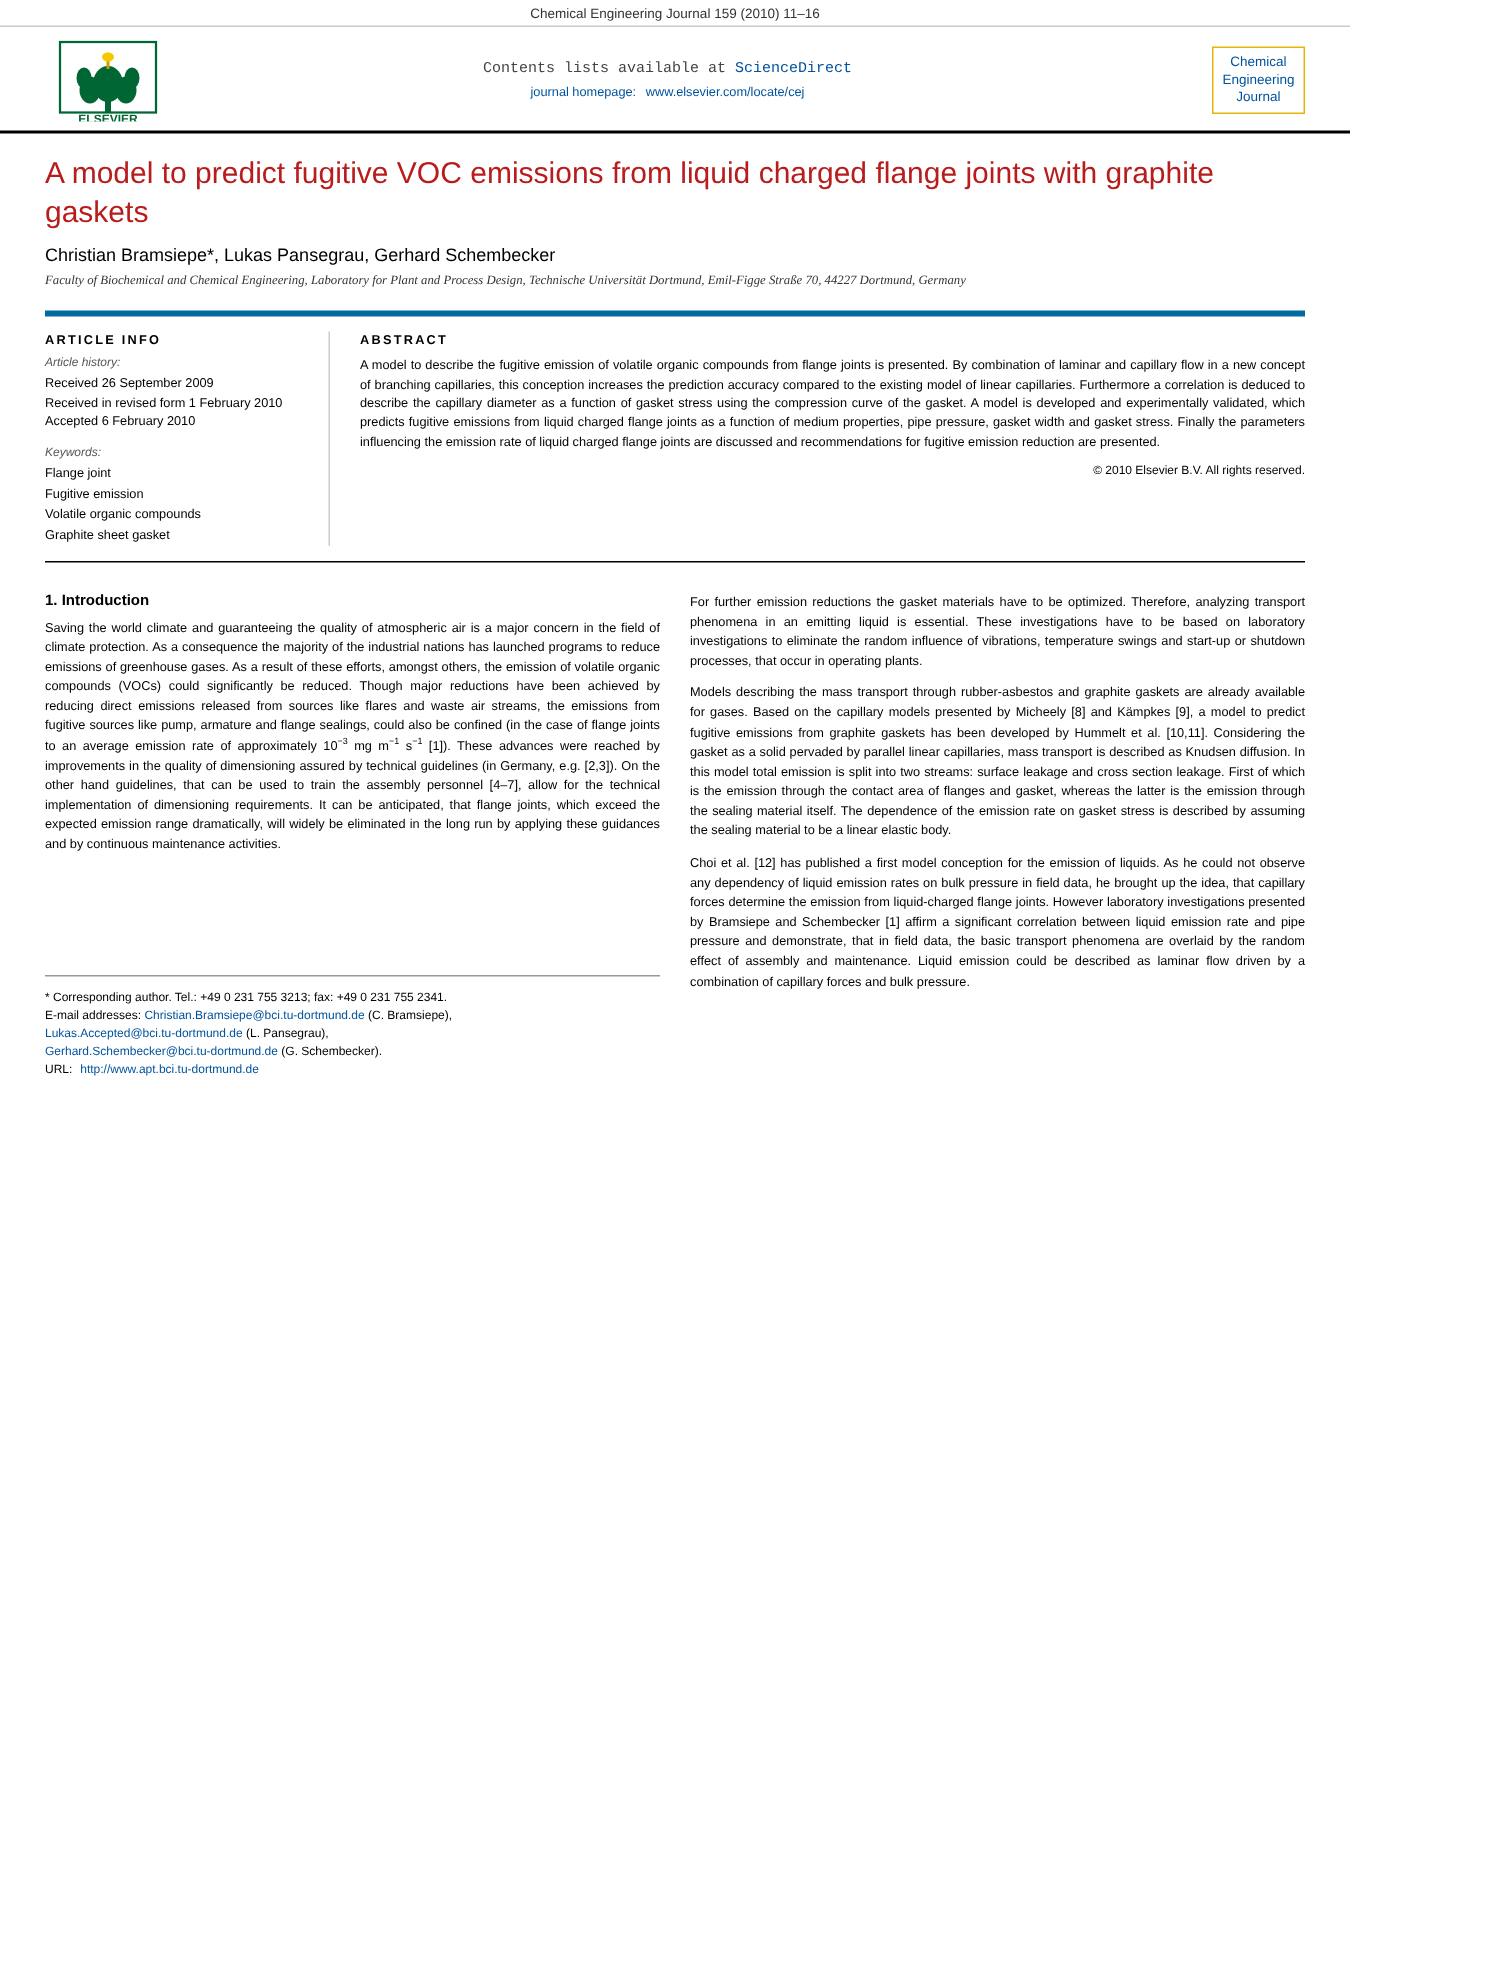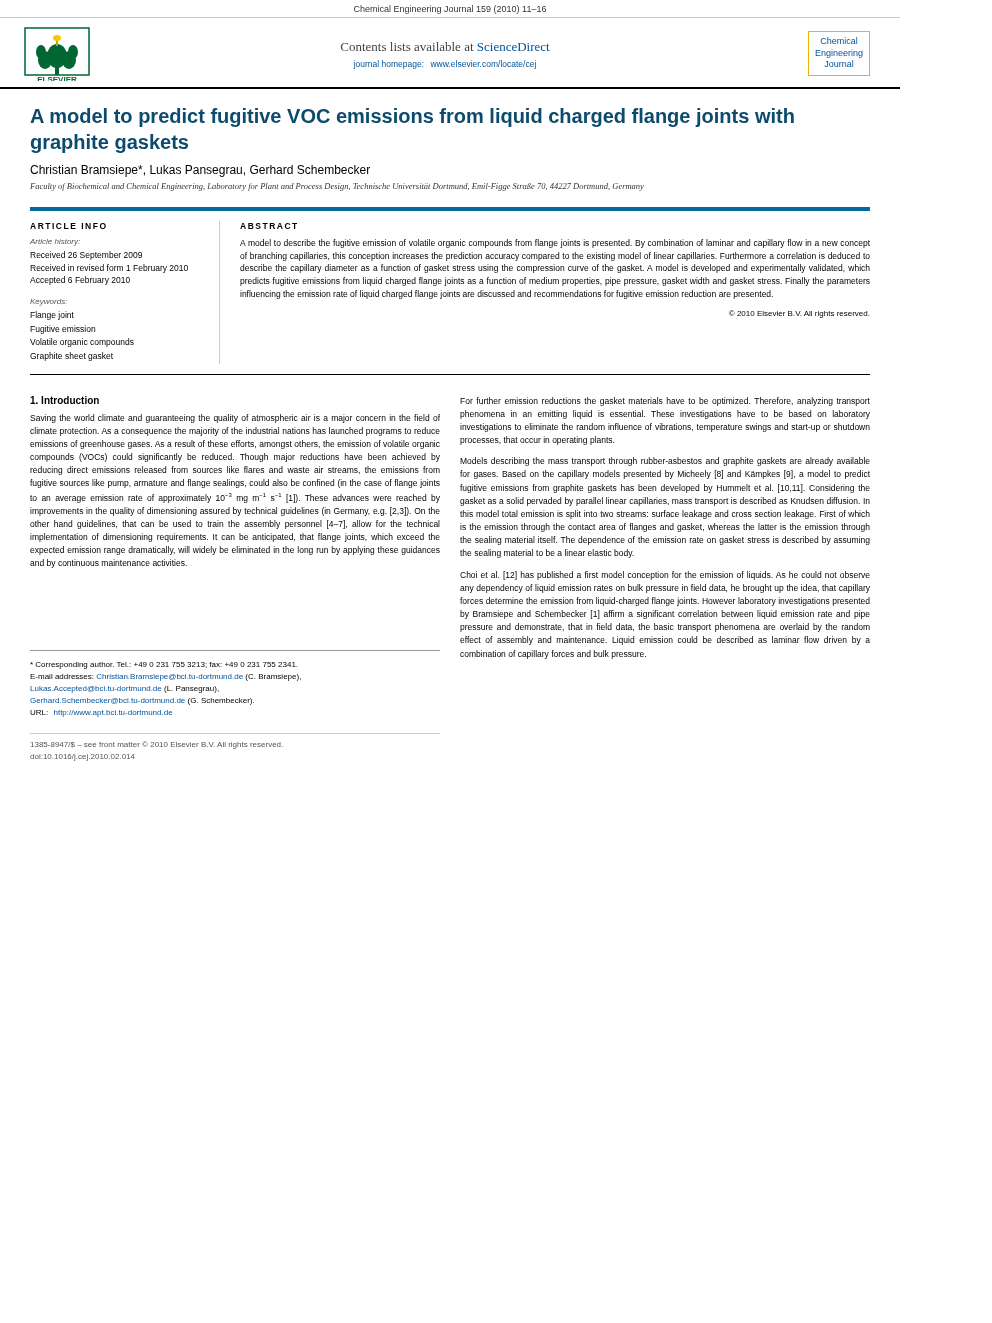--- a/index.html
+++ b/index.html
@@ -41,23 +41,23 @@
     .journal-header-left {
       width: 110px;
     }
 
     .journal-header-center {
       text-align: center;
       flex: 1;
     }
 
     .contents-line {
-      font-size: 13px;
+      font-size: 10px;
       color: #444;
-      font-family: Liberation Serif, serif;
+      font-family: Liberation Mono, monospace;
       margin-bottom: 4px;
     }
 
     .journal-title-main {
       font-size: 26px;
       font-family: 'Times New Roman', serif;
       font-weight: normal;
       color: #00529B;
       letter-spacing: 0.5px;
     }
@@ -92,23 +92,23 @@
     }
 
     
     .main-content {
       padding: 14px 30px 20px 30px;
     }
 
     
     .article-title {
       font-size: 20px;
-      font-weight: bold;
-      font-family: Arial, sans-serif;
-      color: #0c4a6e;
+      font-weight: normal;
+      font-family: Arial, sans-serif;
+      color: #b91c1c;
       margin-bottom: 8px;
       line-height: 1.3;
     }
 
     
     .authors {
       font-size: 12px;
       font-family: Arial, sans-serif;
       margin-bottom: 4px;
       color: #000;
@@ -256,21 +256,21 @@
       font-size: 8px;
       font-family: Arial, sans-serif;
       color: #555;
       line-height: 1.5;
     }
 
     
     .logo-container {
       display: flex;
       flex-direction: column;
-      align-items: flex-start;
+      align-items: flex-end;
       text-decoration: underline;
     }
 
     .logo-svg {
       width: 95px;
       height: 55px;
     }
 
   </style>
 </head>
@@ -384,24 +384,20 @@
             <div class="footnote-text">
               <span style="color:#00529B;">Gerhard.Schembecker@bci.tu-dortmund.de</span>
               <span>(G. Schembecker).</span>
             </div>
             <div class="footnote-text">
               <span>URL:</span>
               <span style="color:#00529B; margin-left:3px;">http://www.apt.bci.tu-dortmund.de</span>
             </div>
           </div>
 
-          <div class="footer-bar">
-            <div class="footer-text">1385-8947/$ – see front matter © 2010 Elsevier B.V. All rights reserved.</div>
-            <div class="footer-text">doi:10.1016/j.cej.2010.02.014</div>
-          </div>
         </div>
 
       </div>
 
       <div class="body-col">
         <div class="body-text">
           For further emission reductions the gasket materials have to be optimized. Therefore, analyzing transport phenomena in an emitting liquid is essential. These investigations have to be based on laboratory investigations to eliminate the random influence of vibrations, temperature swings and start-up or shutdown processes, that occur in operating plants.
         </div>
         <div class="body-text">
           Models describing the mass transport through rubber-asbestos and graphite gaskets are already available for gases. Based on the capillary models presented by Micheely [8] and Kämpkes [9], a model to predict fugitive emissions from graphite gaskets has been developed by Hummelt et al. [10,11]. Considering the gasket as a solid pervaded by parallel linear capillaries, mass transport is described as Knudsen diffusion. In this model total emission is split into two streams: surface leakage and cross section leakage. First of which is the emission through the contact area of flanges and gasket, whereas the latter is the emission through the sealing material itself. The dependence of the emission rate on gasket stress is described by assuming the sealing material to be a linear elastic body.

